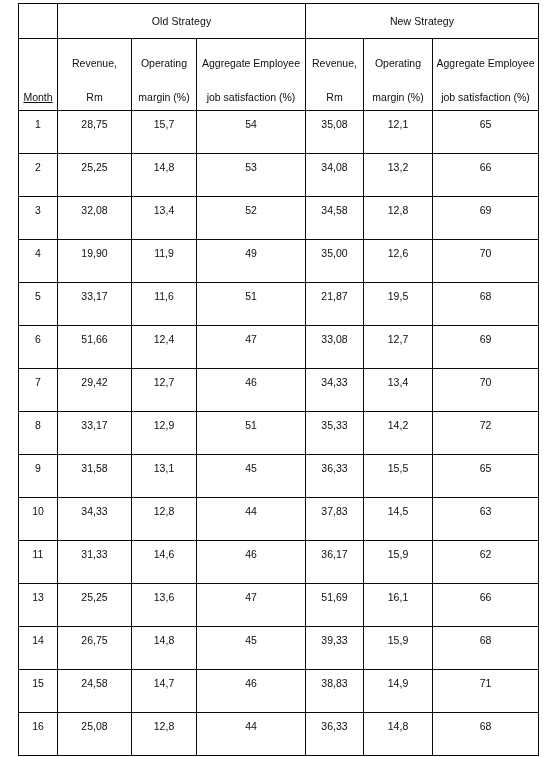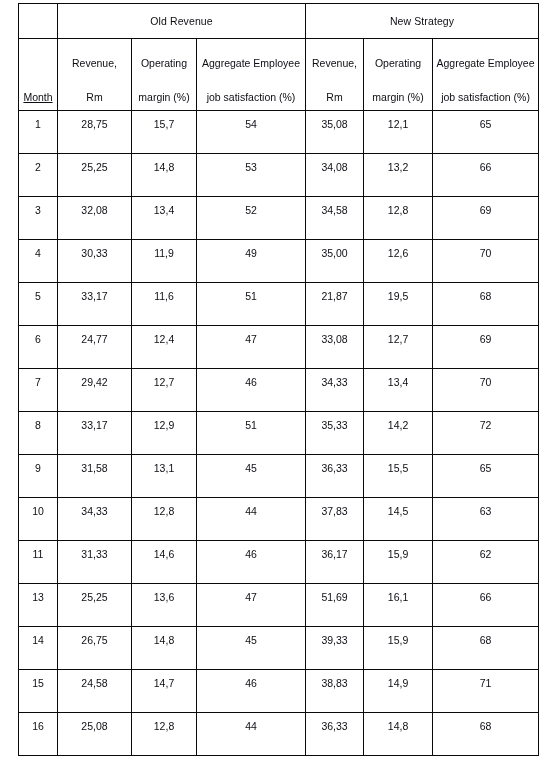--- a/index.html
+++ b/index.html
@@ -93,21 +93,21 @@
         <col class="c-rev">
         <col class="c-marg">
         <col class="c-sat">
       <col class="c-rev2">
         <col class="c-marg2">
         <col class="c-sat2">
     </colgroup>
     <thead>
       <tr class="group-row">
         <td class="group-blank"></td>
-        <td class="group-title" colspan="3">Old Revenue</td>
+        <td class="group-title" colspan="3">Old Strategy</td>
         <td class="group-title" colspan="3">New Strategy</td>
       </tr>
       <tr class="subhead-row">
         <td class="month-head">Month</td>
         <td class="subhead">
           <span class="line1">Revenue,</span>
           <span class="line2">Rm</span>
         </td>
         <td class="subhead">
           <span class="line1">Operating</span>
@@ -154,39 +154,39 @@
           <td>3</td>
           <td>32,08</td>
           <td>13,4</td>
           <td>52</td>
           <td>34,58</td>
           <td>12,8</td>
           <td>69</td>
         </tr>
         <tr class="data-row">
           <td>4</td>
-          <td>30,33</td>
+          <td>19,90</td>
           <td>11,9</td>
           <td>49</td>
           <td>35,00</td>
           <td>12,6</td>
           <td>70</td>
         </tr>
         <tr class="data-row">
           <td>5</td>
           <td>33,17</td>
           <td>11,6</td>
           <td>51</td>
           <td>21,87</td>
           <td>19,5</td>
           <td>68</td>
         </tr>
         <tr class="data-row">
           <td>6</td>
-          <td>24,77</td>
+          <td>51,66</td>
           <td>12,4</td>
           <td>47</td>
           <td>33,08</td>
           <td>12,7</td>
           <td>69</td>
         </tr>
         <tr class="data-row">
           <td>7</td>
           <td>29,42</td>
           <td>12,7</td>

